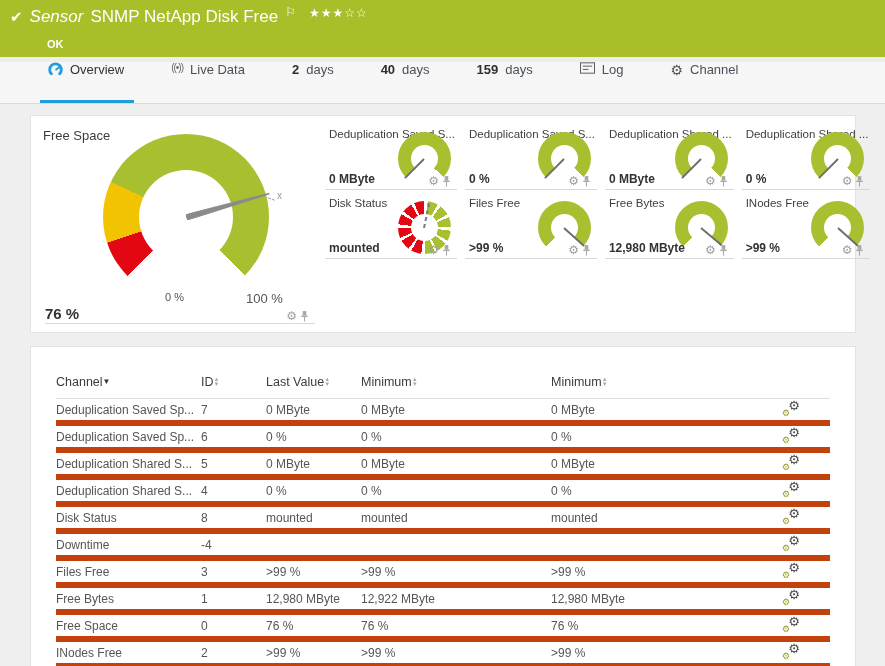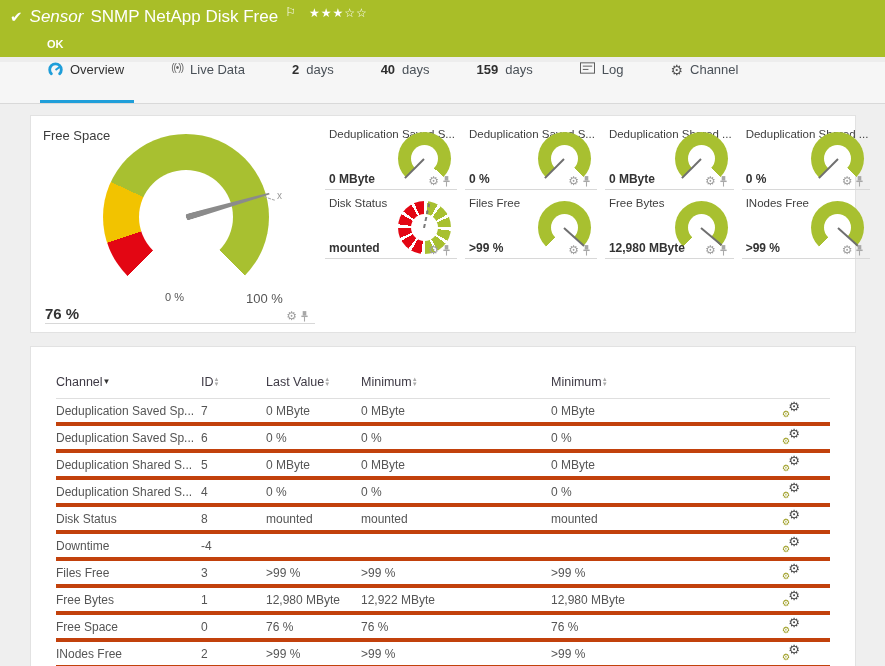--- a/index.html
+++ b/index.html
@@ -69,21 +69,21 @@
   .ring.status{background:
     repeating-conic-gradient(#fff 0 7deg,rgba(0,0,0,0) 7deg 30deg),
     conic-gradient(from 180deg,var(--gauge-red) 0 50%,var(--gauge-green) 50% 100%);}
   .mini-needle{position:absolute;left:50%;top:50%;width:27px;height:2px;margin-top:-1px;background:#6F6F6F;
     transform-origin:0 50%;z-index:2;}
   .mini-needle.dashed{background:repeating-linear-gradient(90deg,#7a7a7a 0 4px,transparent 4px 7px);}
   .cell-value{position:absolute;left:4px;bottom:3px;font-size:12px;font-weight:bold;color:#333;white-space:nowrap;}
 
   
   .table-card{min-height:322px;padding:18px 25px 0 25px;font-size:12px;}
-  .trow{display:grid;grid-template-columns:145px 65px 95px 190px 150px 1fr;align-items:center;height:27px;border-bottom:4px solid #c2410c;color:#555;}
+  .trow{display:grid;grid-template-columns:145px 65px 95px 190px 150px 1fr;align-items:center;height:27px;border-bottom:6px solid #c2410c;color:#555;}
   .trow.thead{height:34px;border-bottom:1px solid #DFDFDF;color:#3E3A45;font-size:12.5px;}
   .c-right{text-align:left;}
   .c-icon{text-align:right;padding-right:30px;}
   .sortlink{cursor:pointer;display:inline-flex;align-items:center;}
   .sort-desc{font-size:8px;color:#333;}
   .sort-both{display:inline-flex;flex-direction:column;font-size:6px;line-height:5px;color:#ABABAB;}
   .row-gears{display:inline-block;position:relative;width:18px;height:16px;cursor:pointer;}
   .row-gears .g-big{position:absolute;right:0;top:-1px;font-size:13px;color:#4A4A4A;line-height:1;}
   .row-gears .g-small{position:absolute;left:0;bottom:-2px;font-size:9px;color:#9B9B1E;line-height:1;}
 </style>

